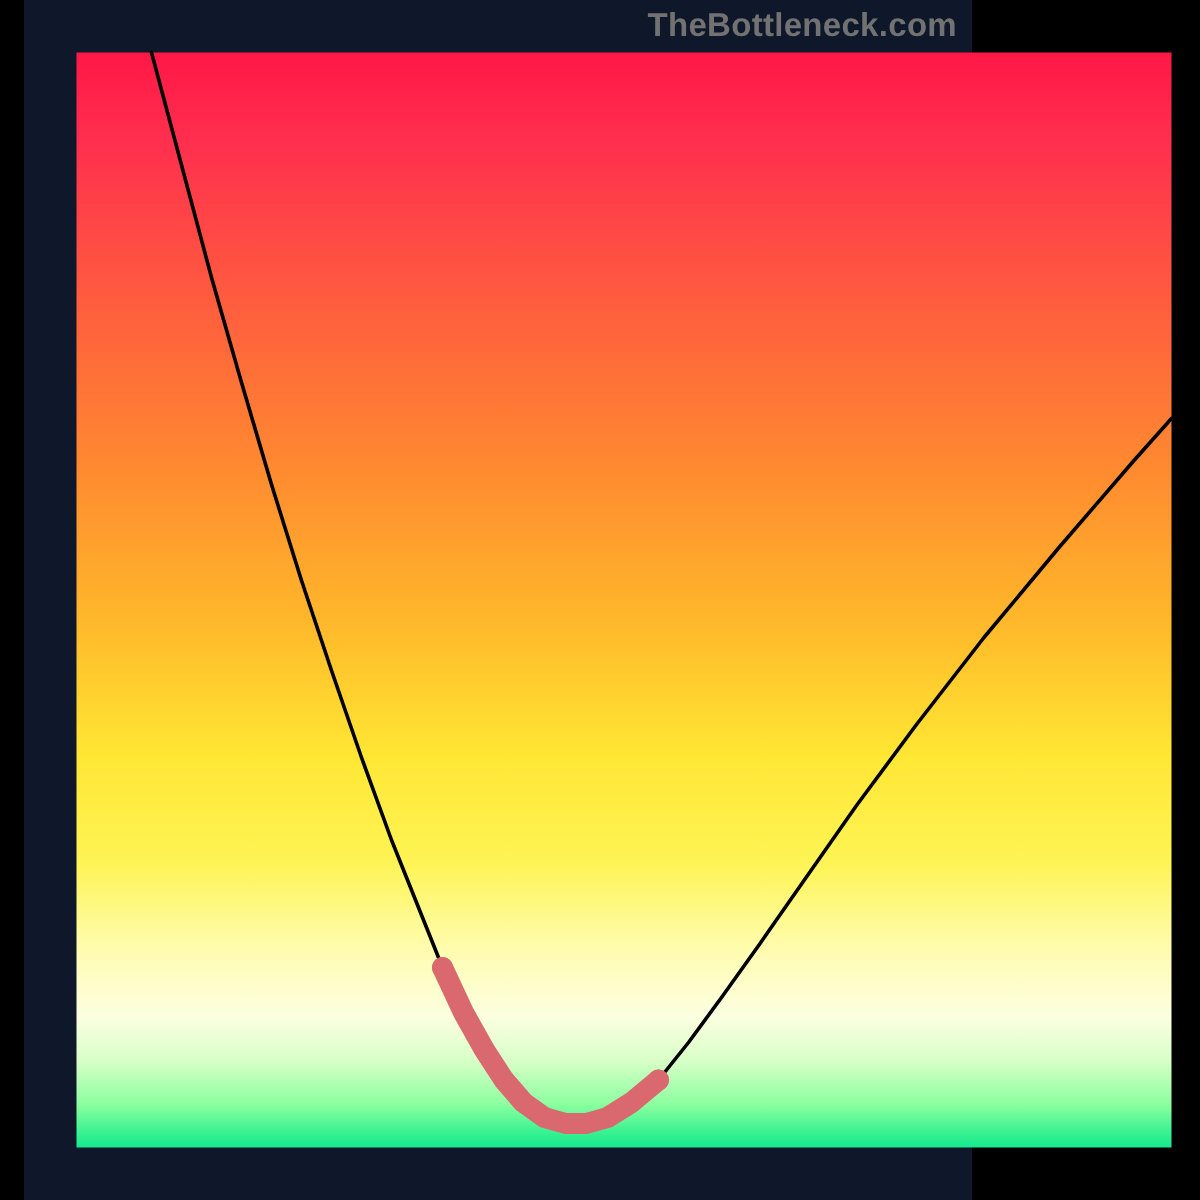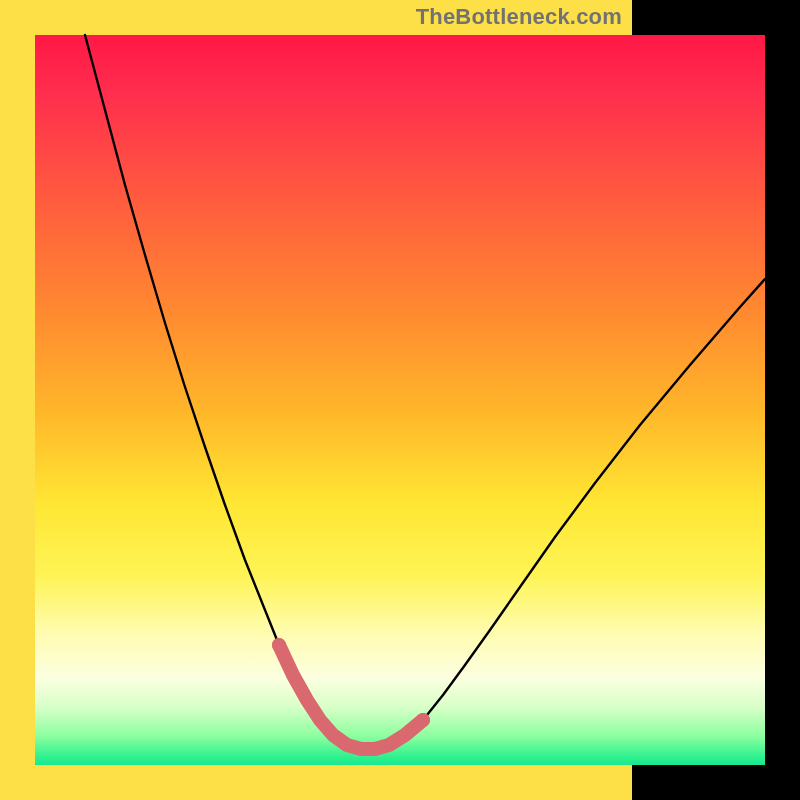--- a/index.html
+++ b/index.html
@@ -6,25 +6,25 @@
     margin: 0;
     padding: 0;
     width: 800px;
     height: 800px;
     background: #000;
     overflow: hidden;
     font-family: Arial, Helvetica, sans-serif;
   }
   .frame {
     position: absolute;
-    left: 0;
+    left: 16px;
     top: 0;
     width: 632px;
     height: 800px;
-    background: #fde047;
+    background: #0f172a;
   }
   .watermark {
     position: absolute;
     top: 4px;
     right: 10px;
     color: #727272;
     font-size: 22px;
     font-weight: 600;
     letter-spacing: 0.2px;
     z-index: 10;

